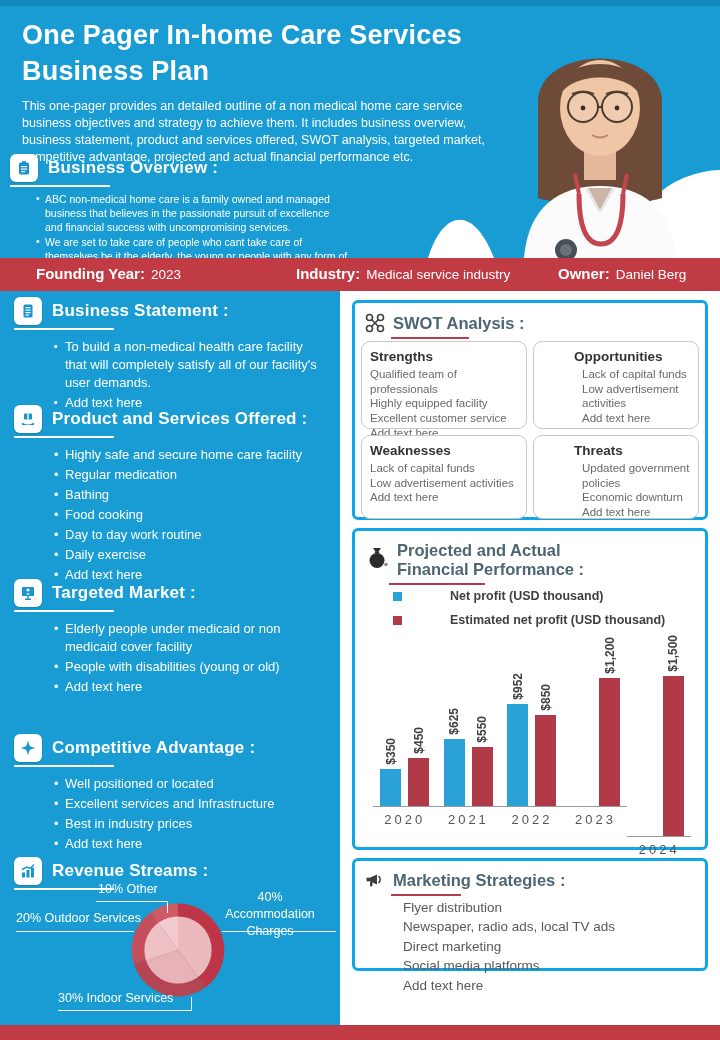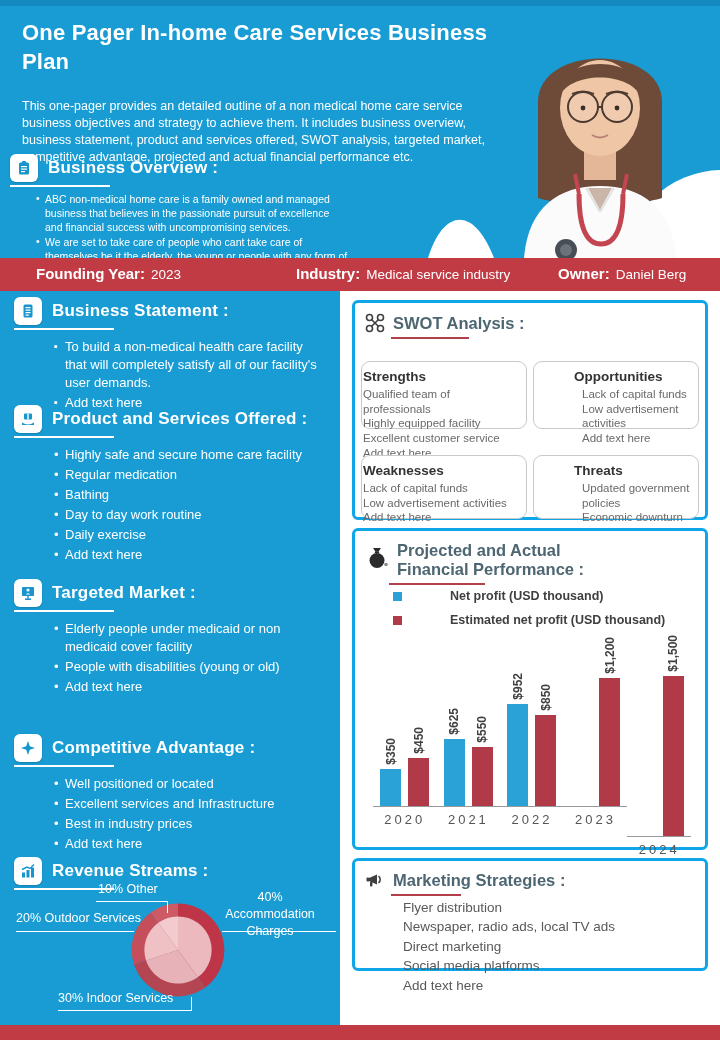--- a/index.html
+++ b/index.html
@@ -7,21 +7,21 @@
   body { font-family:"Liberation Sans", sans-serif; }
   .page { position:relative; width:720px; height:1040px; background:#fff; overflow:hidden; margin:0 auto;
           --blue:#189CD3; --darkblue:#1489C0; --red:#C13B45; --headgray:#4D6672; }
 
   
   .top-strip { position:absolute; left:0; top:0; width:720px; height:6px; background:var(--darkblue); }
   .bottom-strip { position:absolute; left:0; top:1025px; width:720px; height:15px; background:var(--red); }
 
   
   .header { position:absolute; left:0; top:6px; width:720px; height:252px; background:var(--blue); overflow:hidden; }
-  .title { position:absolute; left:22px; top:12px; width:470px; color:#fff; font-size:22px; font-weight:bold; line-height:1.32; letter-spacing:.2px; }
+  .title { position:absolute; left:22px; top:12px; width:470px; color:#fff; font-size:27px; font-weight:bold; line-height:1.32; letter-spacing:.2px; }
   .desc { position:absolute; left:22px; top:92px; width:492px; color:#fff; font-size:12.5px; line-height:1.36; }
   .doctor { position:absolute; right:0; top:0; width:320px; height:252px; }
 
   
   .lhead { position:relative; display:flex; align-items:center; gap:10px; padding-bottom:5px; }
   .lhead::after { content:''; position:absolute; left:0; bottom:0; width:100px; height:2px; background:#fff; }
   .lhead h2 { color:#fff; font-size:17px; font-weight:bold; letter-spacing:.2px; white-space:nowrap; }
   .tile { width:28px; height:28px; background:#fff; border-radius:6px; display:flex; align-items:center; justify-content:center; flex:0 0 auto; box-shadow:0 1px 2px rgba(0,0,0,.18); }
 
   
@@ -51,21 +51,21 @@
 
   
   .rightcol { position:absolute; left:340px; top:291px; width:380px; height:734px; background:#fff; }
   .card { position:absolute; left:12px; width:356px; background:#fff; border:3px solid #0ea5e9; border-radius:6px; }
   .rhead { position:relative; display:flex; align-items:center; gap:8px; padding:10px 12px 6px 10px; }
   .rhead h2 { color:var(--headgray); font-size:16.5px; font-weight:bold; line-height:1.15; }
   .rhead .runder { position:absolute; left:36px; bottom:0; height:2px; background:#B2404A; }
 
   
   .swot-grid { position:relative; display:grid; grid-template-columns:1fr 1fr; grid-template-rows:88px 84px; gap:6px; padding:2px 6px 6px 6px; }
-  .qbox { border:1px solid #c9c9c9; border-radius:9px; padding:7px 6px 6px 1px; background:#fff;margin-top:20px; }
+  .qbox { border:1px solid #c9c9c9; border-radius:9px; padding:7px 6px 6px 8px; background:#fff; }
   .qbox.rgt { padding-left:40px; }
   .qbox h3 { font-size:13.5px; font-weight:bold; color:#333; margin-bottom:3px; }
   .qbox .qi { font-size:11.5px; color:#6a6a6a; line-height:1.28; }
   .qbox.rgt .qi { padding-left:8px; }
   .swot-circle { position:absolute; left:172px; top:86px; width:76px; height:76px; transform:translate(-50%,-50%); z-index:5; }
   .sc-ring { position:absolute; inset:0; border-radius:50%;
     background:conic-gradient(#9FD4EC 0 80deg, #A93B47 87deg 170deg, #9FD4EC 177deg 260deg, #A93B47 267deg 350deg, #9FD4EC 350deg); }
   .sc-blue { position:absolute; inset:8px; border-radius:50%; background:#2196CE; box-shadow:inset -3px -3px 0 rgba(0,0,0,.12); }
   .sc-core { position:absolute; inset:19px; border-radius:50%; background:#EDEDED; display:flex; align-items:center; justify-content:center;
              font-size:11px; font-weight:bold; color:#333; letter-spacing:.3px; }
@@ -187,20 +187,21 @@
             <rect x="7.3" y="2.5" width="1.4" height="6" fill="#fff"></rect>
             <path d="M2,11.5 Q8,15.5 14,11.5 L14,14 L2,14 Z"></path>
           </svg>
         </span>
         <h2>Product and Services Offered :</h2>
       </div>
       <ul>
         <li>Highly safe and secure home care facility</li>
         <li>Regular medication</li>
         <li>Bathing</li>
+        <li>Food cooking</li>
         <li>Day to day work routine</li>
         <li>Daily exercise</li>
         <li>Add text here</li>
       </ul>
     </div>
 
     <div class="lsec" style="top:288px">
       <div class="lhead">
         <span class="tile">
           <svg width="16" height="16" viewBox="0 0 16 16">

